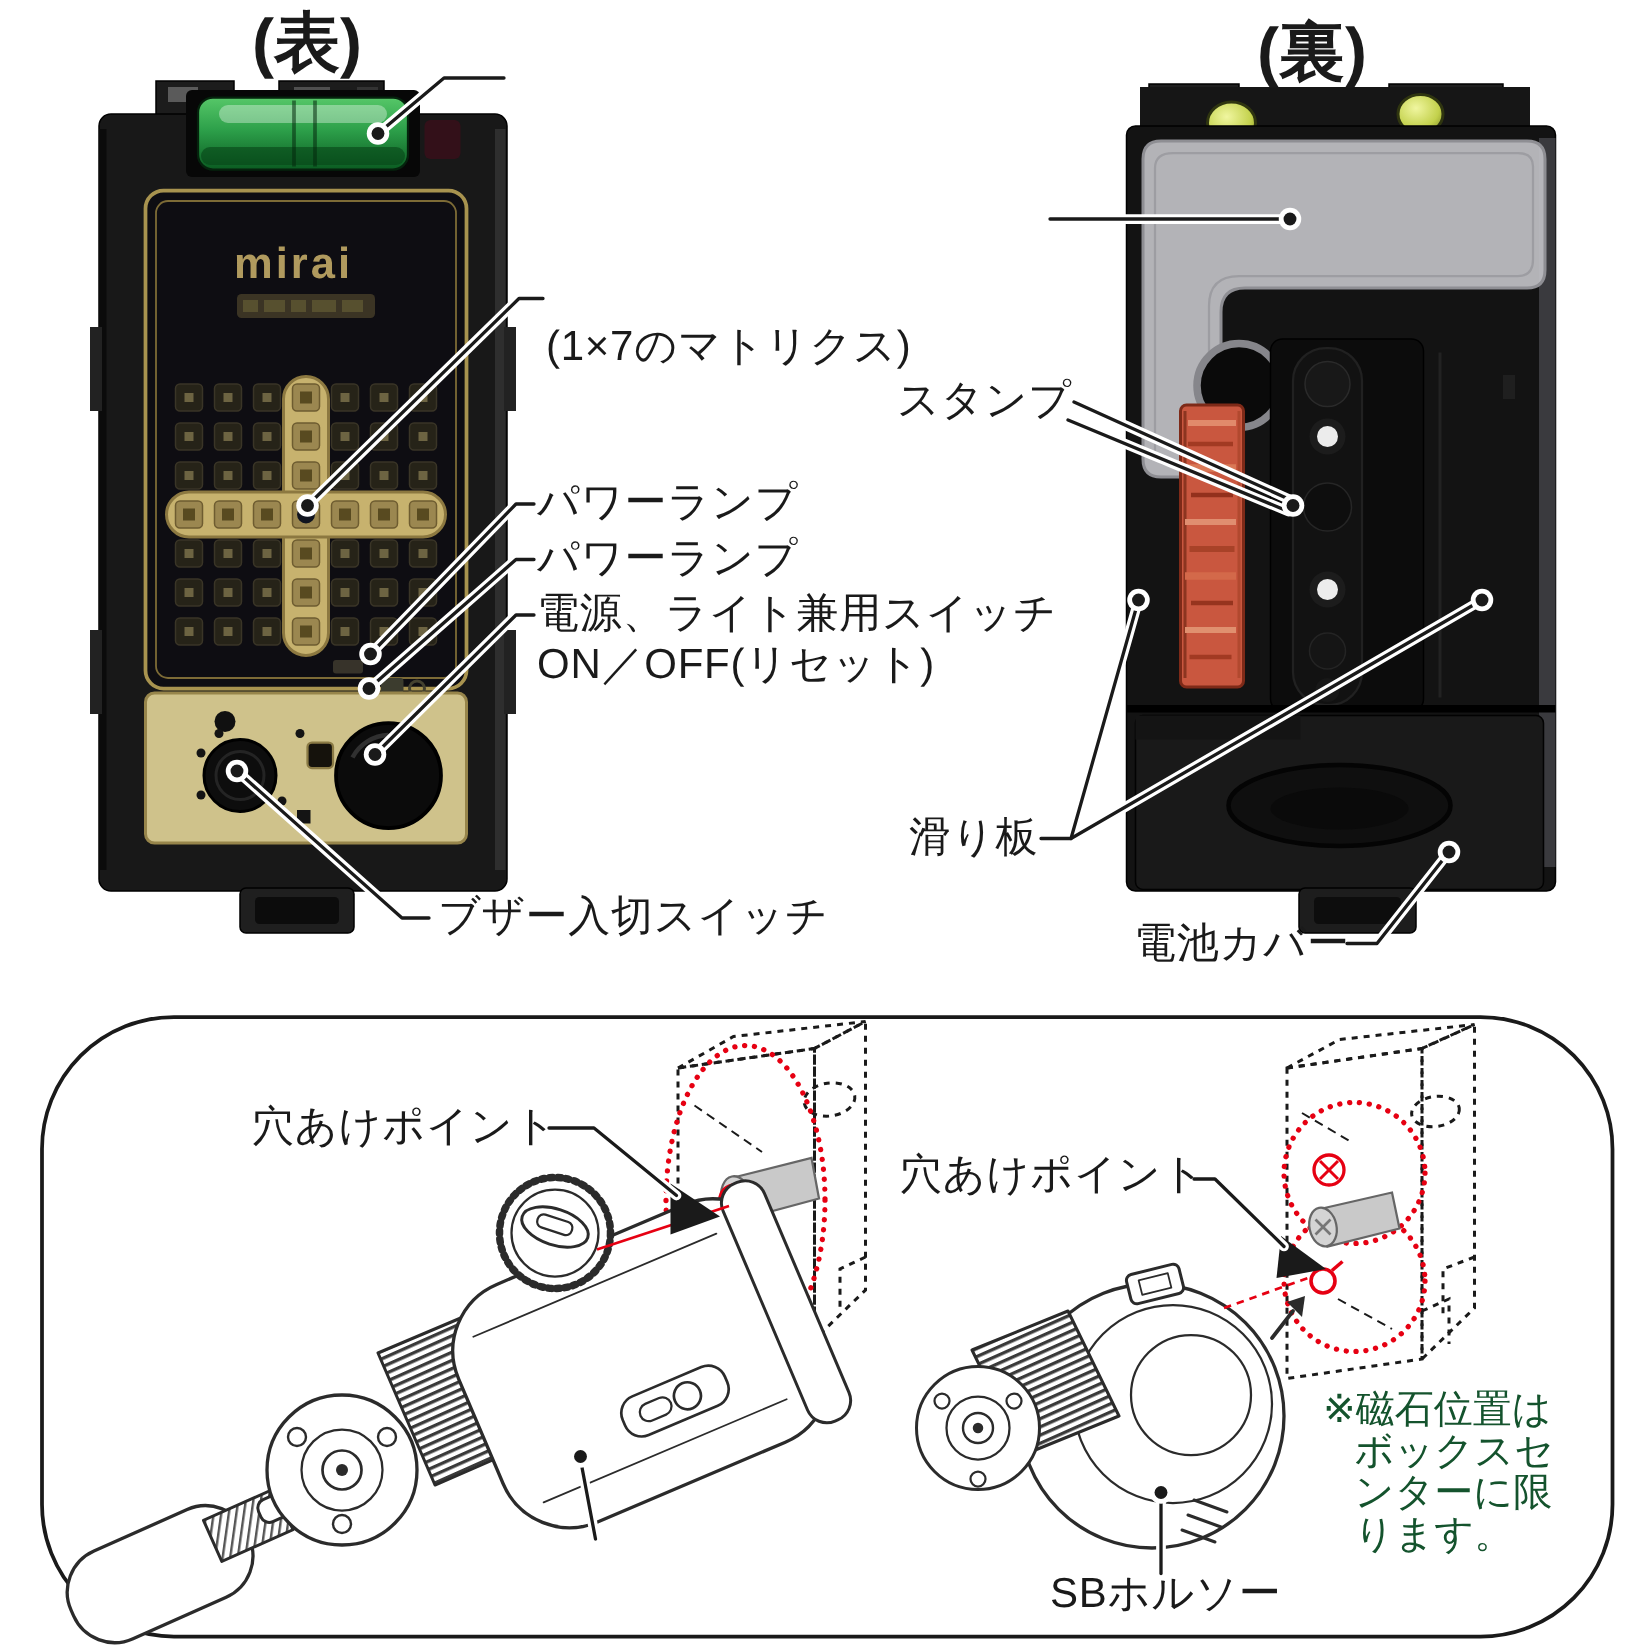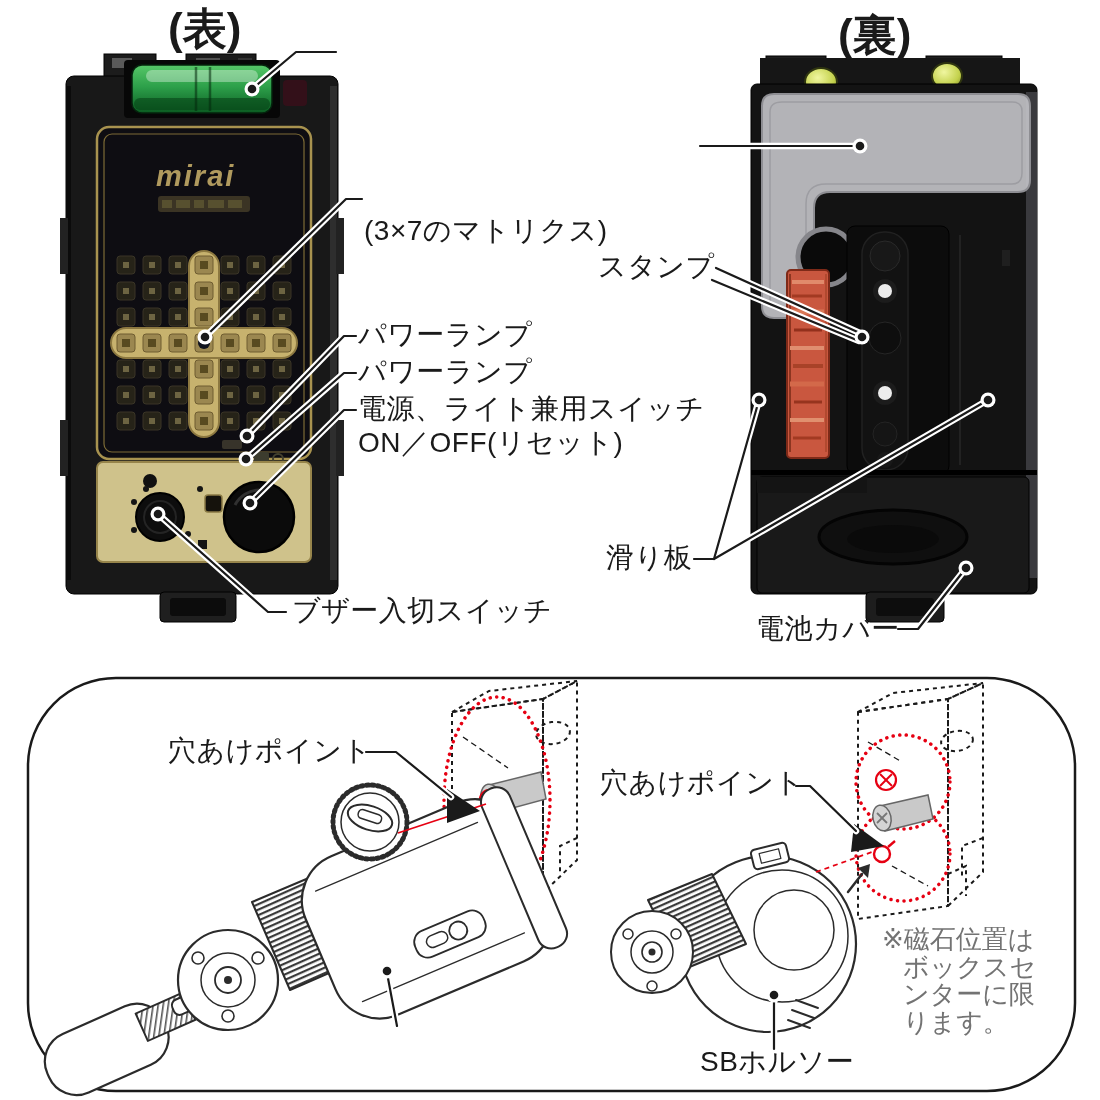--- a/index.html
+++ b/index.html
@@ -1,22 +1,22 @@
 <!DOCTYPE html>
 <html><head>
 <meta charset="utf-8">
 <style>
   html,body{margin:0;padding:0;background:#ffffff;}
   .stage{position:relative;width:1100px;height:1100px;background:#ffffff;overflow:hidden;
          font-family:"Liberation Sans","DejaVu Sans",sans-serif;}
   .stage svg{position:absolute;left:0;top:0;}
   .lbl{position:absolute;color:#1a1a1a;font-size:28px;line-height:1.05;white-space:nowrap;letter-spacing:0.5px;}
   .title{font-size:44px;font-weight:bold;letter-spacing:0;}
-  .brand{position:absolute;color:#b09a5e;font-size:29px;font-style:italic;font-weight:bold;letter-spacing:2px;}
-  .note{position:absolute;color:#737373;font-size:26px;line-height:27.5px;white-space:pre-line;
+  .brand{position:absolute;color:#b09a5e;font-size:29px;font-weight:bold;letter-spacing:2px;}
+  .note{position:absolute;color:#14532d;font-size:26px;line-height:27.5px;white-space:pre-line;
         padding-left:21px;text-indent:-21px;font-weight:500;}
 </style>
 </head>
 <body>
 
 <div class="stage">
 
 <svg width="1100" height="1100" viewBox="0 0 1100 1100">
   <defs>
     <linearGradient id="gvial" x1="0" y1="0" x2="0" y2="1">
@@ -440,21 +440,21 @@
       <circle cx="774" cy="995" r="4.3"></circle>
     </g>
   </g>
 </svg>
 
 <div class="lbl title" style="left:168px;top:6px">(表)</div>
 <div class="lbl title" style="left:838px;top:12px">(裏)</div>
 
 <div class="brand" style="left:156px;top:160px">mirai</div>
 
-<div class="lbl" style="left:364px;top:216px">(3×7のマトリクス)</div>
+<div class="lbl" style="left:364px;top:216px">(1×7のマトリクス)</div>
 <div class="lbl" style="left:358px;top:320px">パワーランプ</div>
 <div class="lbl" style="left:358px;top:357px">パワーランプ</div>
 <div class="lbl" style="left:358px;top:428px">ON／OFF(リセット)</div>
 <div class="lbl" style="left:358px;top:394px">電源、ライト兼用スイッチ</div>
 <div class="lbl" style="left:292px;top:596px">ブザー入切スイッチ</div>
 
 <div class="lbl" style="left:598px;top:252px">スタンプ</div>
 <div class="lbl" style="left:606px;top:543px">滑り板</div>
 <div class="lbl" style="left:756px;top:614px">電池カバー</div>
 

